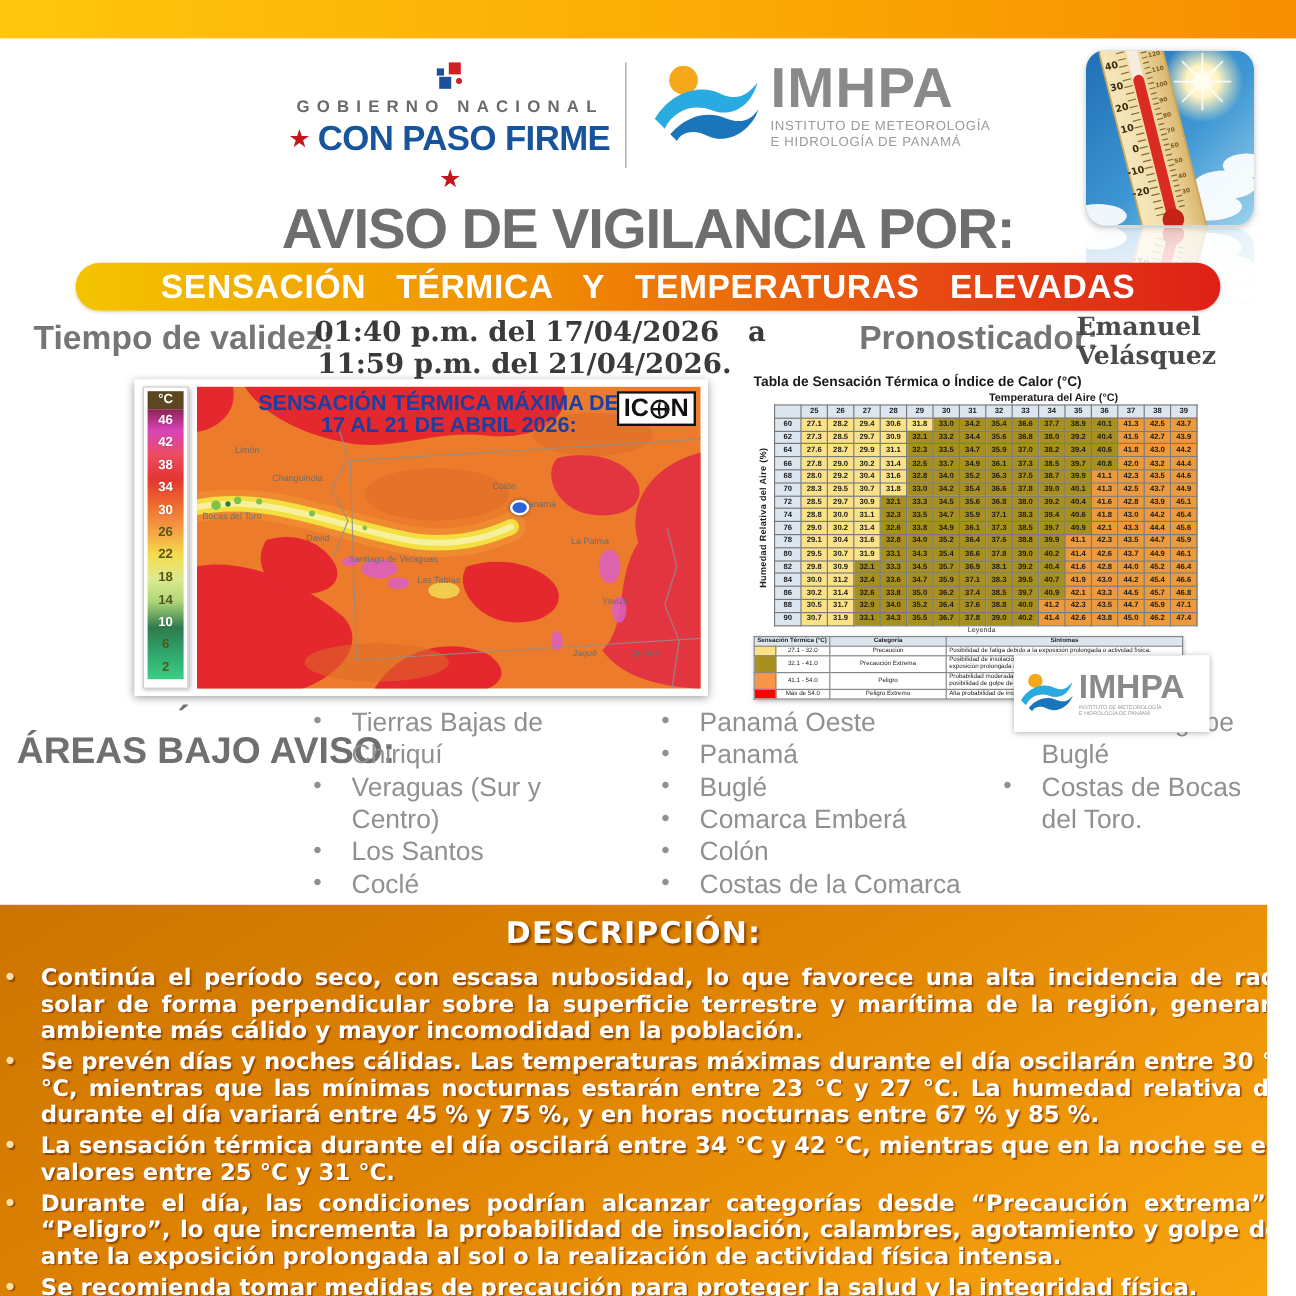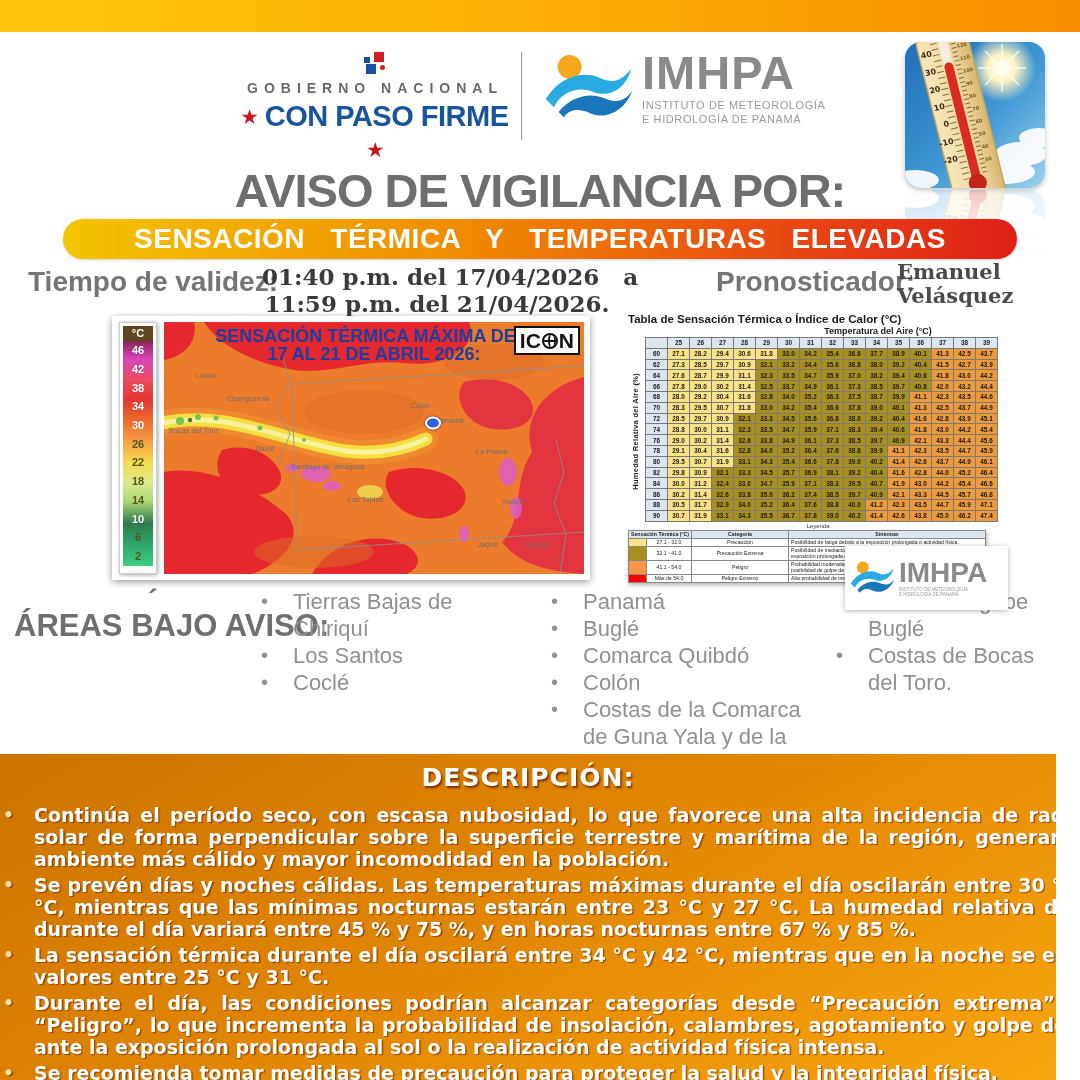--- a/index.html
+++ b/index.html
@@ -324,21 +324,21 @@
       <span>IC</span>
       <span class="icon-globe"></span>
       <span>N</span>
     </div>
     <div id="map-labels">
         <span class="maplabel" style="left: 10%; top: 21%;">Limón</span>
         <span class="maplabel" style="left: 20%; top: 30%;">Changuinola</span>
         <span class="maplabel" style="left: 7%; top: 43%;">Bocas del Toro</span>
         <span class="maplabel" style="left: 24%; top: 50%;">David</span>
         <span class="maplabel" style="left: 39%; top: 57%;">Santiago de Veraguas</span>
-        <span class="maplabel" style="left: 48%; top: 64%; margin-top: 16px;">Las Tablas</span>
+        <span class="maplabel" style="left: 48%; top: 64%;">Las Tablas</span>
         <span class="maplabel" style="left: 61%; top: 33%;">Colón</span>
         <span class="maplabel" style="left: 68%; top: 39%;">Panamá</span>
         <span class="maplabel" style="left: 78%; top: 51%;">La Palma</span>
         <span class="maplabel" style="left: 83%; top: 71%;">Yaviza</span>
         <span class="maplabel" style="left: 77%; top: 88%; font-style: italic;">Jaqué</span>
         <span class="maplabel" style="left: 89%; top: 88%;">Quibdó</span>
       </div>
     <div class="map-marker" id="map-marker" style="left: 64%; top: 40%;"></div>
   </div>
 </div>
@@ -703,27 +703,29 @@
     <div class="wm-sub">
       <span>INSTITUTO DE METEOROLOGÍA</span><br><span>E HIDROLOGÍA DE PANAMÁ</span>
     </div>
   </div>
 </div>
 
 <div class="areas-accent">´</div>
 <div class="areas-label">ÁREAS BAJO AVISO:</div>
 <ul class="areas-col" id="areas-col1">
     <li class="b">Tierras Bajas de Chiriquí</li>
+    <li class="b">Veraguas (Sur y Centro)</li>
     <li class="b">Los Santos</li>
     <li class="b">Coclé</li>
   </ul>
 <ul class="areas-col" id="areas-col2">
+    <li class="b">Panamá Oeste</li>
     <li class="b">Panamá</li>
     <li class="b">Buglé</li>
-    <li class="b">Comarca Quibdó</li>
+    <li class="b">Comarca Emberá</li>
     <li class="b">Colón</li>
     <li class="b">Costas de la Comarca de Guna Yala y de la</li>
   </ul>
 <ul class="areas-col" id="areas-col3">
     <li>Comarca Ngäbe Buglé</li>
     <li class="b">Costas de Bocas del Toro.</li>
   </ul>
 
 <div class="desc">
   <div class="desc-head">DESCRIPCIÓN:</div>

